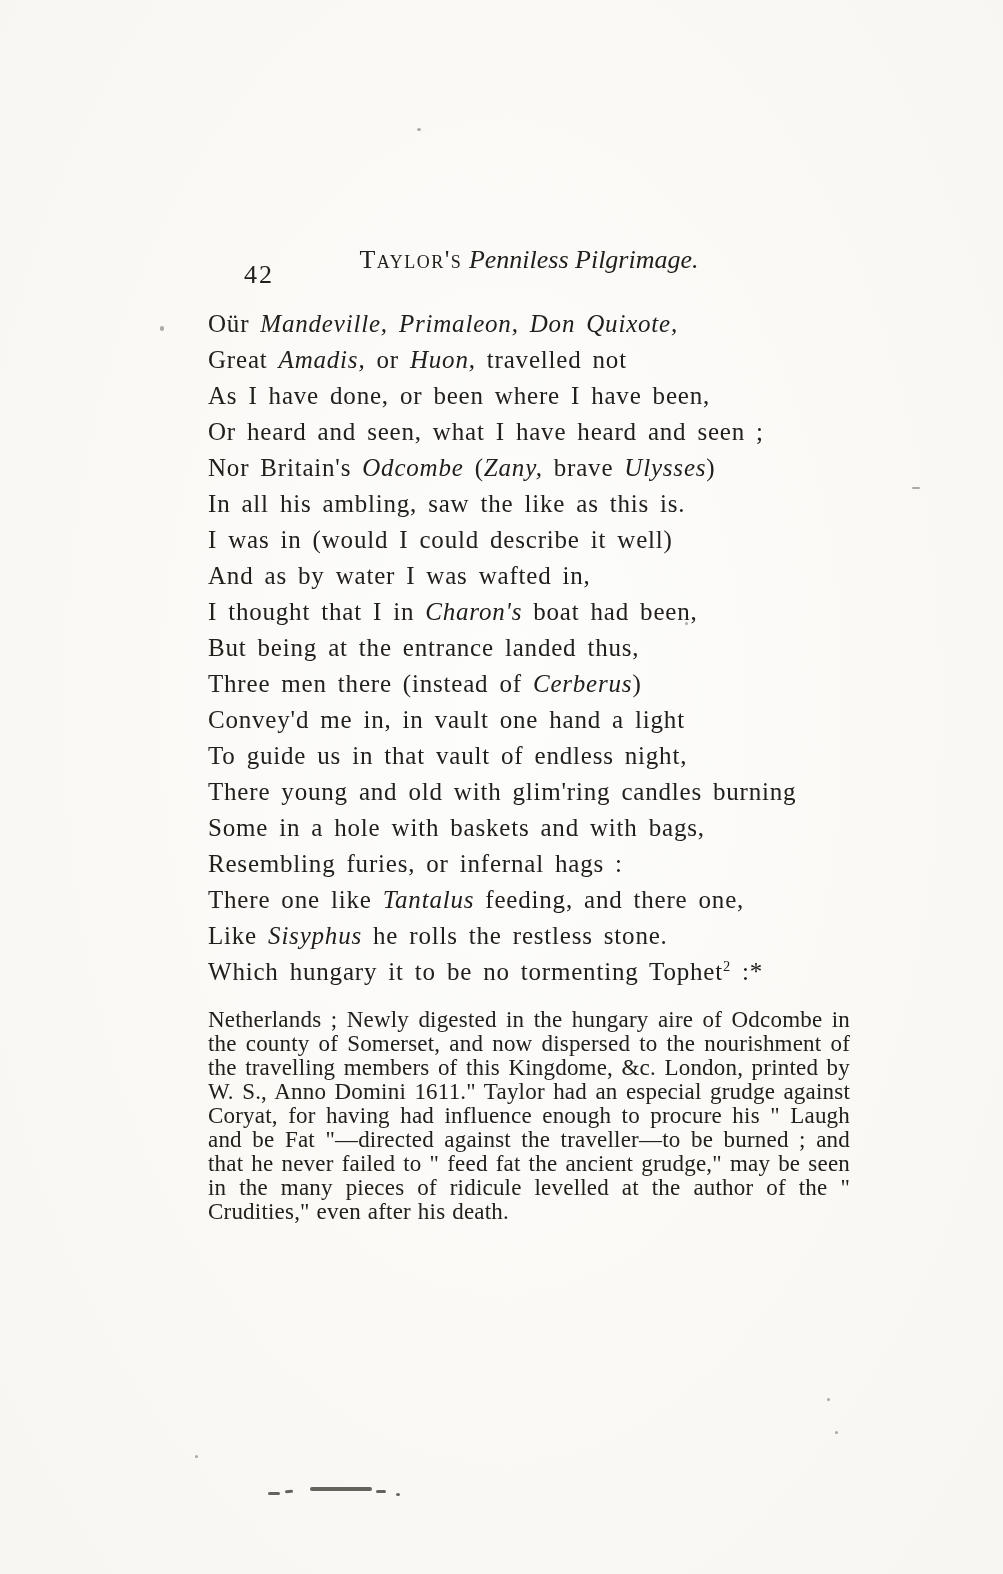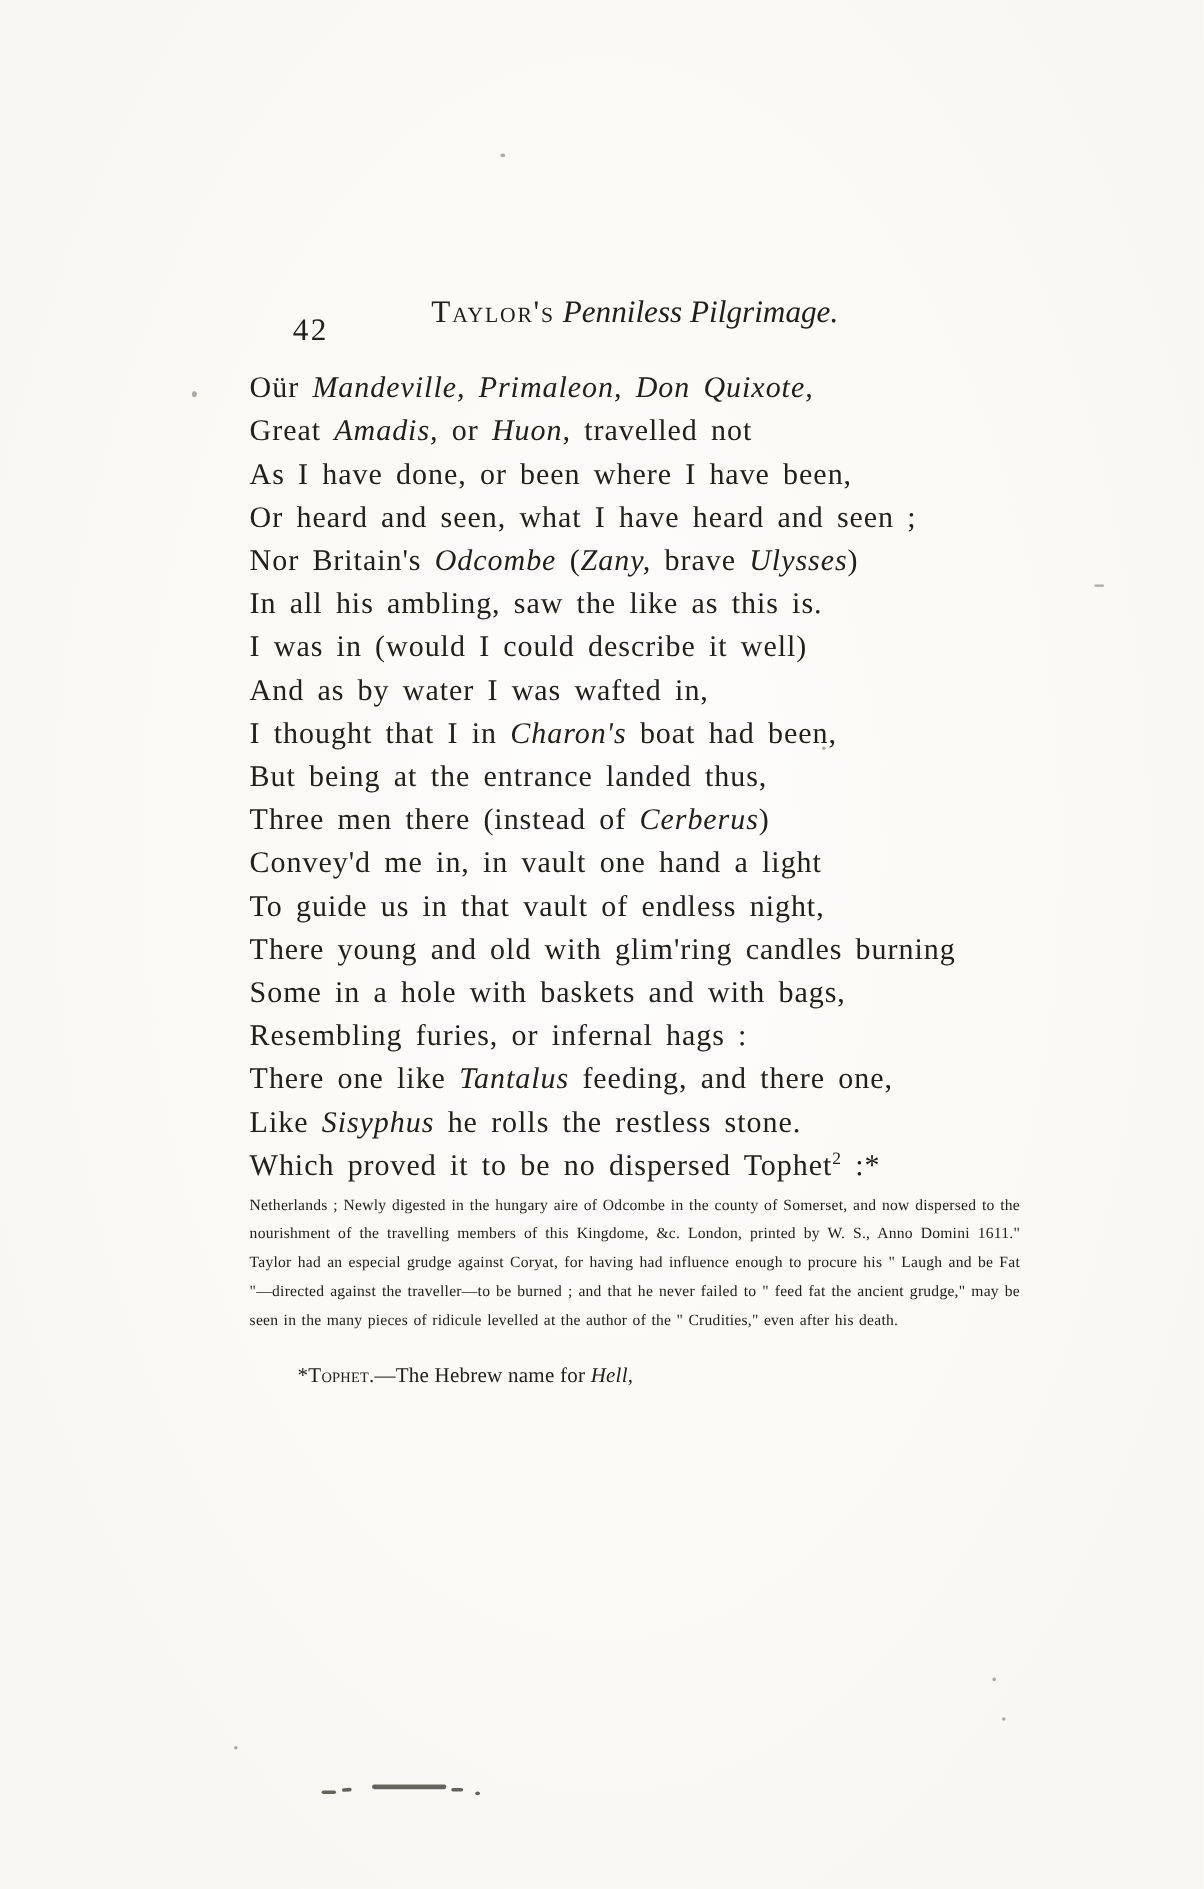--- a/index.html
+++ b/index.html
@@ -45,22 +45,22 @@
     letter-spacing: 0.8px;
     word-spacing: 4px;
     white-space: nowrap;
   }
   .poem-line sup {
     font-size: 0.58em;
     vertical-align: super;
     line-height: 0;
   }
   .footnote {
-    margin-top: 2px;
-    font-size: 13px;
+    margin-top: 18px;
+    font-size: 23px;
     line-height: 24px;
     text-align: justify;
     letter-spacing: 0.2px;
     word-spacing: 1px;
   }
   .footnote-tophet {
     margin-top: 22px;
     font-size: 17.5px;
     line-height: 24px;
     text-indent: 40px;
@@ -102,28 +102,25 @@
       <div class="poem-line"><span>I thought that I in </span><span class="it">Charon's</span><span> boat had been,</span></div>
       <div class="poem-line"><span>But being at the entrance landed thus,</span></div>
       <div class="poem-line"><span>Three men there (instead of </span><span class="it">Cerberus</span><span>)</span></div>
       <div class="poem-line"><span>Convey'd me in, in vault one hand a light</span></div>
       <div class="poem-line"><span>To guide us in that vault of endless night,</span></div>
       <div class="poem-line"><span>There young and old with glim'ring candles burning</span></div>
       <div class="poem-line"><span>Some in a hole with baskets and with bags,</span></div>
       <div class="poem-line"><span>Resembling furies, or infernal hags :</span></div>
       <div class="poem-line"><span>There one like </span><span class="it">Tantalus</span><span> feeding, and there one,</span></div>
       <div class="poem-line"><span>Like </span><span class="it">Sisyphus</span><span> he rolls the restless stone.</span></div>
-      <div class="poem-line"><span>Which proved it to be no dispersed Tophet</span><sup>2</sup><span> :*</span></div>
+      <div class="poem-line"><span>Which hungary it to be no tormenting Tophet</span><sup>2</sup><span> :*</span></div>
     </div>
 
   <p class="footnote">Netherlands ; Newly digested in the hungary aire of Odcombe in the county of Somerset, and now dispersed to the nourishment of the travelling members of this Kingdome, &amp;c.  London, printed by W. S., Anno Domini 1611." Taylor had an especial grudge against Coryat, for having had influence enough to procure his " Laugh and be Fat "—directed against the traveller—to be burned ; and that he never failed to " feed fat the ancient grudge," may be seen in the many pieces of ridicule levelled at the author of the " Crudities," even after his death.</p>
 
-  <div class="footnote-tophet">
-      <div class="tophet-line"><span>*</span><span class="sc">Tophet</span><span>.—The Hebrew name for </span><span class="it">Hell</span><span>,</span></div>
-    </div>
 
 </div>
 
 <span class="artifact" style="left:417px; top:128px; width:4px; height:3px;"></span>
 <span class="artifact" style="left:160px; top:326px; width:4px; height:5px; border-radius:2px;"></span>
 <span class="artifact" style="left:912px; top:487px; width:8px; height:2px; border-radius:1px;"></span>
 <span class="artifact" style="left:685px; top:622px; width:3px; height:3px;"></span>
 <span class="artifact" style="left:827px; top:1398px; width:3px; height:3px;"></span>
 <span class="artifact" style="left:835px; top:1431px; width:3px; height:3px;"></span>
 <span class="artifact" style="left:195px; top:1455px; width:3px; height:3px;"></span>

